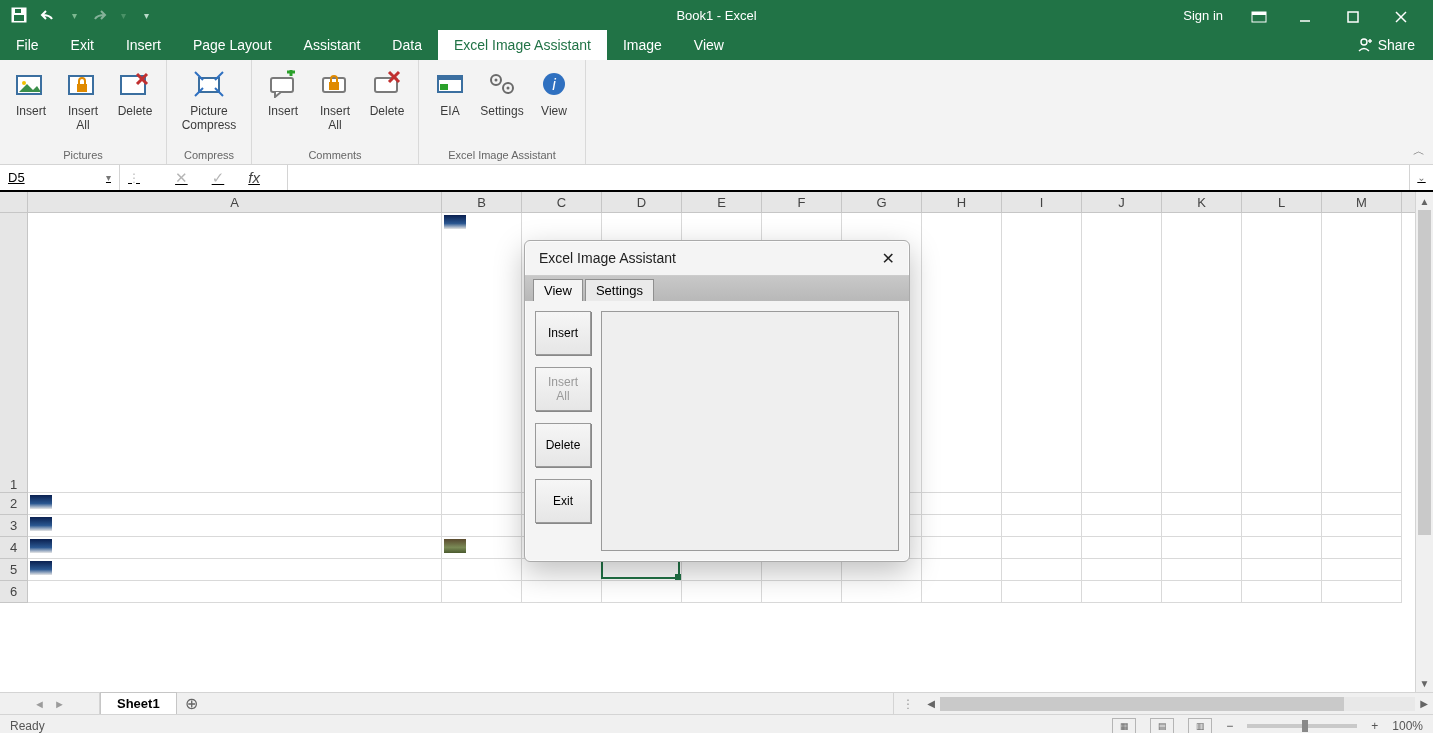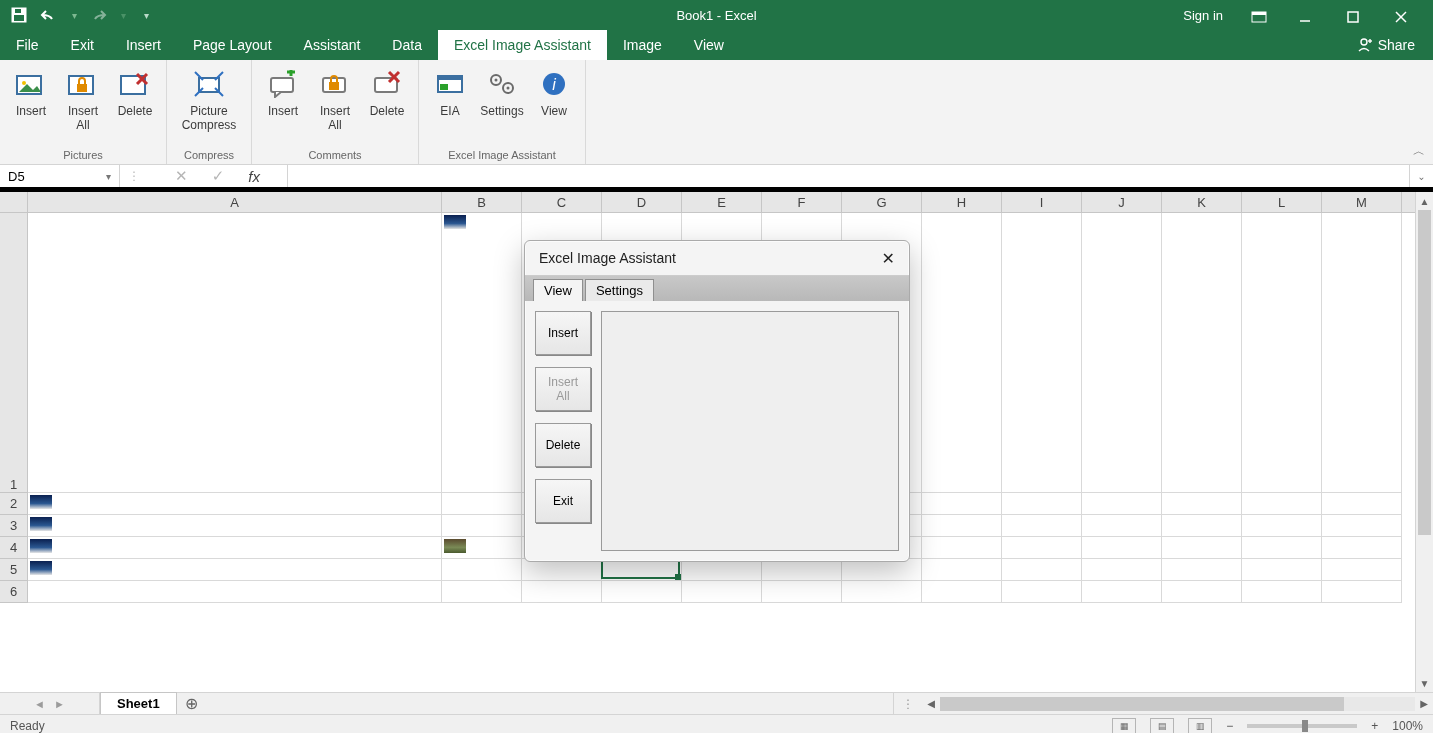--- a/index.html
+++ b/index.html
@@ -25,21 +25,21 @@
 .ribbon { height: 105px; background: #f3f3f3; border-bottom: 1px solid #d4d4d4; display: flex; position: relative; }
 .ribbon-group { border-right: 1px solid #d9d9d9; padding: 4px 6px 0 6px; display: flex; flex-direction: column; }
 .group-items { flex: 1; display: flex; gap: 2px; }
 .group-caption { text-align: center; font-size: 11px; color: #666; padding: 4px 0 3px 0; }
 .bigbtn { width: 50px; display: flex; flex-direction: column; align-items: center; text-align: center; font-size: 12px; color: #3b3b3b; padding-top: 4px; cursor: pointer; }
 .bigbtn .ico { width: 32px; height: 32px; display: flex; align-items: center; justify-content: center; margin-bottom: 4px; }
 .bigbtn.wide { width: 72px; }
 .ribbon-collapse { position: absolute; right: 8px; bottom: 4px; color: #666; font-size: 12px; cursor: pointer; }
 
 
-.namebar { height: 27px; background: #fff; border-bottom: 5px solid #000000; display: flex; align-items: stretch; }
+.namebar { height: 27px; background: #fff; border-bottom: 2px solid #000000; display: flex; align-items: stretch; text-decoration: underline; }
 .namebox { width: 120px; border-right: 1px solid #d4d4d4; display: flex; align-items: center; padding: 0 8px; font-size: 13px; justify-content: space-between; background: #fff; }
 .namebox .dd { color: #777; font-size: 10px; }
 .fbar-btns { width: 140px; display: flex; align-items: center; justify-content: center; gap: 24px; color: #b5b5b5; font-size: 15px; border-right: 1px solid #d4d4d4; }
 .fbar { flex: 1; display: flex; align-items: center; padding-left: 8px; font-size: 13px; }
 .fbar-exp { width: 24px; display: flex; align-items: center; justify-content: center; color: #777; font-size: 10px; cursor: pointer; border-left: 1px solid #d4d4d4; }
 
 
 .gridwrap { position: relative; height: 500px; background: #fff; }
 .colhdr-row { height: 21px; display: flex; background: #e6e6e6; border-bottom: 1px solid #c6c6c6; }
 .selectall { width: 28px; border-right: 1px solid #c6c6c6; background: #e6e6e6; }

